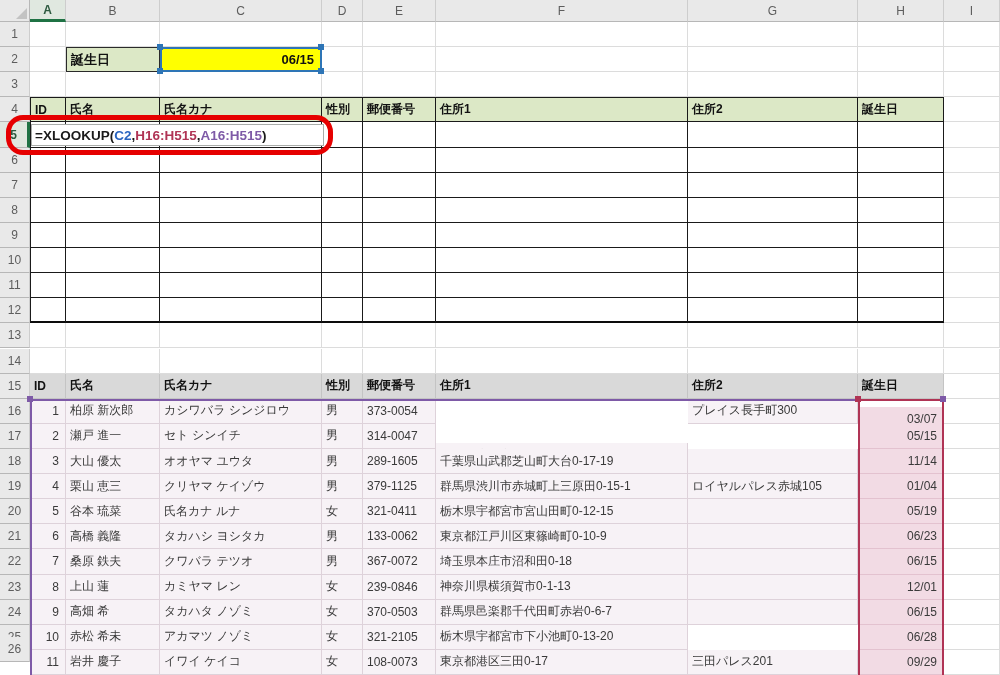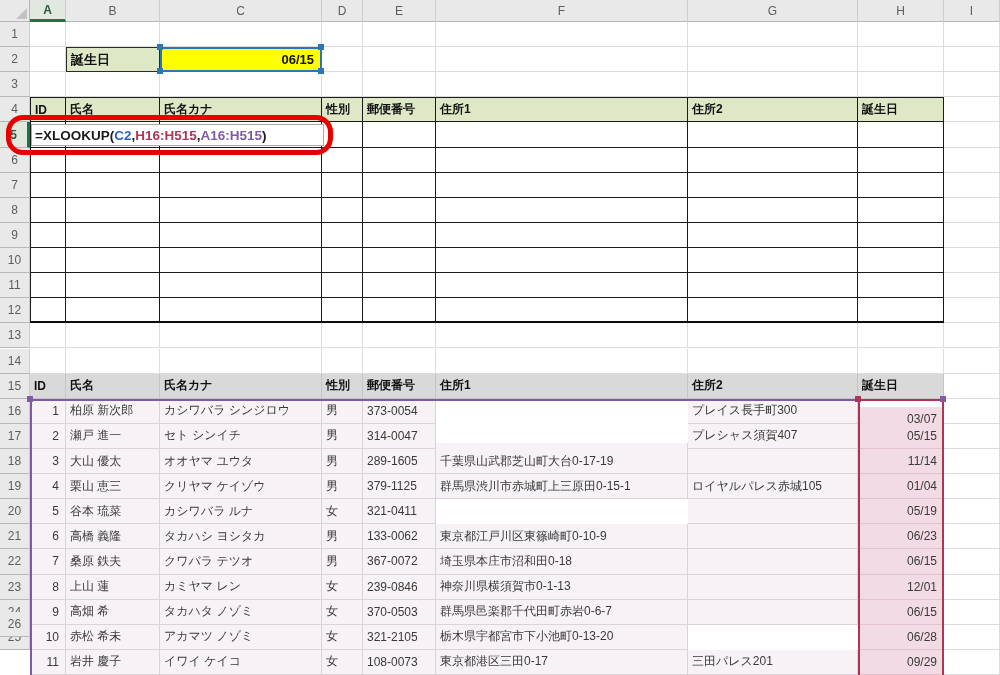--- a/index.html
+++ b/index.html
@@ -75,21 +75,21 @@
     <div class="abs rowhdr" style="left: 0px; top: 398.731px; width: 30px; height: 25.1154px;">16</div>
     <div class="abs rowhdr" style="left: 0px; top: 423.846px; width: 30px; height: 25.1154px;">17</div>
     <div class="abs rowhdr" style="left: 0px; top: 448.962px; width: 30px; height: 25.1154px;">18</div>
     <div class="abs rowhdr" style="left: 0px; top: 474.077px; width: 30px; height: 25.1154px;">19</div>
     <div class="abs rowhdr" style="left: 0px; top: 499.192px; width: 30px; height: 25.1154px;">20</div>
     <div class="abs rowhdr" style="left: 0px; top: 524.308px; width: 30px; height: 25.1154px;">21</div>
     <div class="abs rowhdr" style="left: 0px; top: 549.423px; width: 30px; height: 25.1154px;">22</div>
     <div class="abs rowhdr" style="left: 0px; top: 574.538px; width: 30px; height: 25.1154px;">23</div>
     <div class="abs rowhdr" style="left: 0px; top: 599.654px; width: 30px; height: 25.1154px;">24</div>
     <div class="abs rowhdr" style="left: 0px; top: 624.769px; width: 30px; height: 25.1154px;">25</div>
-    <div class="abs rowhdr" style="left: 0px; top: 612px; width: 30px; height: 25.1154px;">26</div>
+    <div class="abs rowhdr" style="left: 0px; top: 637px; width: 30px; height: 25.1154px;">26</div>
     <div class="abs cell" style="left: 30px; top: 22px; width: 36px; height: 25.1154px;"></div>
     <div class="abs cell" style="left: 66px; top: 22px; width: 94px; height: 25.1154px;"></div>
     <div class="abs cell" style="left: 160px; top: 22px; width: 162px; height: 25.1154px;"></div>
     <div class="abs cell" style="left: 322px; top: 22px; width: 41px; height: 25.1154px;"></div>
     <div class="abs cell" style="left: 363px; top: 22px; width: 73px; height: 25.1154px;"></div>
     <div class="abs cell" style="left: 436px; top: 22px; width: 252px; height: 25.1154px;"></div>
     <div class="abs cell" style="left: 688px; top: 22px; width: 170px; height: 25.1154px;"></div>
     <div class="abs cell" style="left: 858px; top: 22px; width: 86px; height: 25.1154px;"></div>
     <div class="abs cell" style="left: 944px; top: 22px; width: 56px; height: 25.1154px;"></div>
     <div class="abs cell" style="left: 30px; top: 47.1154px; width: 36px; height: 25.1154px;"></div>
@@ -225,21 +225,20 @@
     <div class="abs cell lav" style="left: 363px; top: 398.731px; width: 73px; height: 25.1154px;">373-0054</div>
     <div class="abs cell lav" style="left: 688px; top: 398.731px; width: 170px; height: 25.1154px;">プレイス長手町300</div>
     <div class="abs cell pink ar" style="left: 858px; top: 398.731px; width: 86px; height: 25.1154px; margin-top: 8px;">03/07</div>
     <div class="abs cell" style="left: 944px; top: 398.731px; width: 56px; height: 25.1154px;"></div>
     <div class="abs cell lav ar" style="left: 30px; top: 423.846px; width: 36px; height: 25.1154px;">2</div>
     <div class="abs cell lav" style="left: 66px; top: 423.846px; width: 94px; height: 25.1154px;">瀬戸 進一</div>
     <div class="abs cell lav" style="left: 160px; top: 423.846px; width: 162px; height: 25.1154px;">セト シンイチ</div>
     <div class="abs cell lav" style="left: 322px; top: 423.846px; width: 41px; height: 25.1154px;">男</div>
     <div class="abs cell lav" style="left: 363px; top: 423.846px; width: 73px; height: 25.1154px;">314-0047</div>
     <div class="abs cell lav" style="left: 436px; top: 443px; width: 252px; height: 25.1154px;">茨城県鹿嶋市須賀0-8-5</div>
-    <div class="abs cell lav" style="left: 688px; top: 423.846px; width: 170px; height: 25.1154px;">プレシャス須賀407</div>
     <div class="abs cell pink ar" style="left: 858px; top: 423.846px; width: 86px; height: 25.1154px;">05/15</div>
     <div class="abs cell" style="left: 944px; top: 423.846px; width: 56px; height: 25.1154px;"></div>
     <div class="abs cell lav ar" style="left: 30px; top: 448.962px; width: 36px; height: 25.1154px;">3</div>
     <div class="abs cell lav" style="left: 66px; top: 448.962px; width: 94px; height: 25.1154px;">大山 優太</div>
     <div class="abs cell lav" style="left: 160px; top: 448.962px; width: 162px; height: 25.1154px;">オオヤマ ユウタ</div>
     <div class="abs cell lav" style="left: 322px; top: 448.962px; width: 41px; height: 25.1154px;">男</div>
     <div class="abs cell lav" style="left: 363px; top: 448.962px; width: 73px; height: 25.1154px;">289-1605</div>
     <div class="abs cell lav" style="left: 436px; top: 448.962px; width: 252px; height: 25.1154px;">千葉県山武郡芝山町大台0-17-19</div>
     <div class="abs cell lav" style="left: 688px; top: 448.962px; width: 170px; height: 25.1154px;"></div>
     <div class="abs cell pink ar" style="left: 858px; top: 448.962px; width: 86px; height: 25.1154px;">11/14</div>
@@ -248,23 +247,24 @@
     <div class="abs cell lav" style="left: 66px; top: 474.077px; width: 94px; height: 25.1154px;">栗山 恵三</div>
     <div class="abs cell lav" style="left: 160px; top: 474.077px; width: 162px; height: 25.1154px;">クリヤマ ケイゾウ</div>
     <div class="abs cell lav" style="left: 322px; top: 474.077px; width: 41px; height: 25.1154px;">男</div>
     <div class="abs cell lav" style="left: 363px; top: 474.077px; width: 73px; height: 25.1154px;">379-1125</div>
     <div class="abs cell lav" style="left: 436px; top: 474.077px; width: 252px; height: 25.1154px;">群馬県渋川市赤城町上三原田0-15-1</div>
     <div class="abs cell lav" style="left: 688px; top: 474.077px; width: 170px; height: 25.1154px;">ロイヤルパレス赤城105</div>
     <div class="abs cell pink ar" style="left: 858px; top: 474.077px; width: 86px; height: 25.1154px;">01/04</div>
     <div class="abs cell" style="left: 944px; top: 474.077px; width: 56px; height: 25.1154px;"></div>
     <div class="abs cell lav ar" style="left: 30px; top: 499.192px; width: 36px; height: 25.1154px;">5</div>
     <div class="abs cell lav" style="left: 66px; top: 499.192px; width: 94px; height: 25.1154px;">谷本 琉菜</div>
-    <div class="abs cell lav" style="left: 160px; top: 499.192px; width: 162px; height: 25.1154px;">カシワバラ ルナ</div>
+    <div class="abs cell lav" style="left: 160px; top: 499.192px; width: 162px; height: 25.1154px;">氏名カナ ルナ</div>
     <div class="abs cell lav" style="left: 322px; top: 499.192px; width: 41px; height: 25.1154px;">女</div>
     <div class="abs cell lav" style="left: 363px; top: 499.192px; width: 73px; height: 25.1154px;">321-0411</div>
+    <div class="abs cell lav" style="left: 436px; top: 499.192px; width: 252px; height: 25.1154px;">栃木県宇都宮市宮山田町0-12-15</div>
     <div class="abs cell lav" style="left: 688px; top: 499.192px; width: 170px; height: 25.1154px;"></div>
     <div class="abs cell pink ar" style="left: 858px; top: 499.192px; width: 86px; height: 25.1154px;">05/19</div>
     <div class="abs cell" style="left: 944px; top: 499.192px; width: 56px; height: 25.1154px;"></div>
     <div class="abs cell lav ar" style="left: 30px; top: 524.308px; width: 36px; height: 25.1154px;">6</div>
     <div class="abs cell lav" style="left: 66px; top: 524.308px; width: 94px; height: 25.1154px;">高橋 義隆</div>
     <div class="abs cell lav" style="left: 160px; top: 524.308px; width: 162px; height: 25.1154px;">タカハシ ヨシタカ</div>
     <div class="abs cell lav" style="left: 322px; top: 524.308px; width: 41px; height: 25.1154px;">男</div>
     <div class="abs cell lav" style="left: 363px; top: 524.308px; width: 73px; height: 25.1154px;">133-0062</div>
     <div class="abs cell lav" style="left: 436px; top: 524.308px; width: 252px; height: 25.1154px;">東京都江戸川区東篠崎町0-10-9</div>
     <div class="abs cell lav" style="left: 688px; top: 524.308px; width: 170px; height: 25.1154px;"></div>

